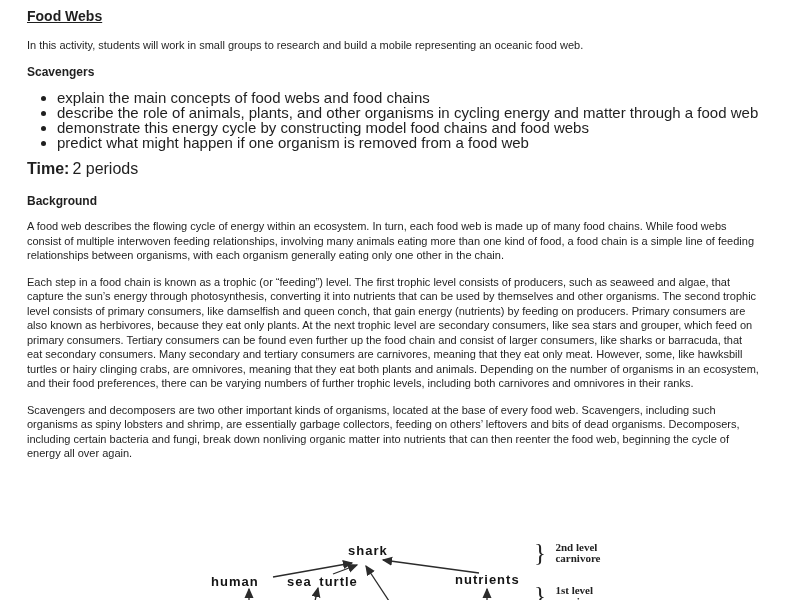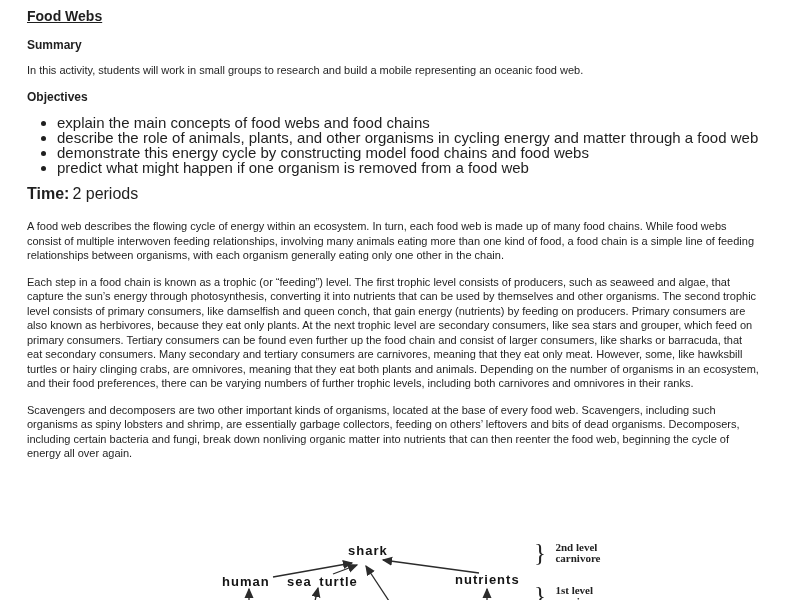--- a/index.html
+++ b/index.html
@@ -65,21 +65,21 @@
     position: absolute;
     font-size: 13px;
     font-weight: bold;
     letter-spacing: 1px;
     word-spacing: 3px;
     color: #141414;
     white-space: nowrap;
     font-family: "Liberation Sans", sans-serif;
   }
   .node-shark     { left: 348px; top: 6px; }
-  .node-human     { left: 222px; top: 37px; }
+  .node-human     { left: 211px; top: 37px; }
   .node-seaturtle { left: 287px; top: 37px; }
   .node-barracuda { left: 455px; top: 35px; }
   .level-group { position: absolute; white-space: nowrap; }
   .level-1st { left: 534px; top: 46px; }
   .level-2nd { left: 534px; top: 3px; }
   .brace-glyph {
     display: inline-block;
     vertical-align: top;
     font-family: "Liberation Serif", serif;
     font-size: 25px;
@@ -97,34 +97,34 @@
     color: #222222;
   }
 </style>
 </head>
 <body>
 
 <div class="page">
 
   <h1 class="doc-title">Food Webs</h1>
 
-  <h2 class="section-heading">Summary</h2>
   <p class="body-text">In this activity, students will work in small groups to research and build a mobile representing an oceanic food web.</p>
 
-  <h2 class="section-heading">Objectives</h2>
+  <h2 class="section-heading">Scavengers</h2>
 
   <ul class="objectives-list">
     <li>explain the main concepts of food webs and food chains</li>
     <li>describe the role of animals, plants, and other organisms in cycling energy and matter through a food web</li>
     <li>demonstrate this energy cycle by constructing model food chains and food webs</li>
     <li>predict what might happen if one organism is removed from a food web</li>
   </ul>
 
   <p class="time-line"><span class="time-label">Time:</span><span class="time-value">2 periods</span></p>
 
+  <h2 class="section-heading">Background</h2>
   <p class="body-text">A food web describes the flowing cycle of energy within an ecosystem. In turn, each food web is made up of many food chains. While food webs consist of multiple interwoven feeding relationships, involving many animals eating more than one kind of food, a food chain is a simple line of feeding relationships between organisms, with each organism generally eating only one other in the chain.</p>
   <p class="body-text mb-lg">Each step in a food chain is known as a trophic (or “feeding”) level. The first trophic level consists of producers, such as seaweed and algae, that capture the sun’s energy through photosynthesis, converting it into nutrients that can be used by themselves and other organisms. The second trophic level consists of primary consumers, like damselfish and queen conch, that gain energy (nutrients) by feeding on producers. Primary consumers are also known as herbivores, because they eat only plants. At the next trophic level are secondary consumers, like sea stars and grouper, which feed on primary consumers. Tertiary consumers can be found even further up the food chain and consist of larger consumers, like sharks or barracuda, that eat secondary consumers. Many secondary and tertiary consumers are carnivores, meaning that they eat only meat. However, some, like hawksbill turtles or hairy clinging crabs, are omnivores, meaning that they eat both plants and animals. Depending on the number of organisms in an ecosystem, and their food preferences, there can be varying numbers of further trophic levels, including both carnivores and omnivores in their ranks.</p>
   <p class="body-text">Scavengers and decomposers are two other important kinds of organisms, located at the base of every food web. Scavengers, including such organisms as spiny lobsters and shrimp, are essentially garbage collectors, feeding on others’ leftovers and bits of dead organisms. Decomposers, including certain bacteria and fungi, break down nonliving organic matter into nutrients that can then reenter the food web, beginning the cycle of energy all over again.</p>
 
 </div>
 
 <div class="diagram">
   <svg width="800" height="63" viewBox="0 0 800 63">
     <defs>
       <marker id="ah" markerWidth="9" markerHeight="8" refX="7" refY="3.5" orient="auto">

